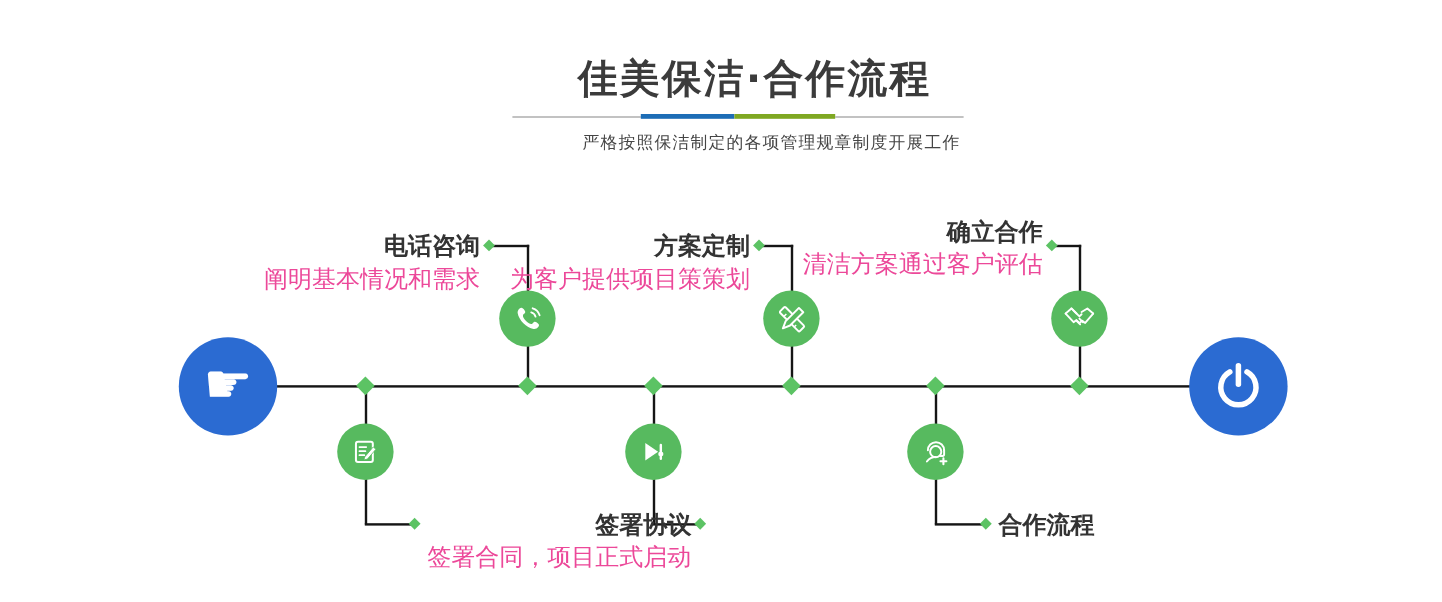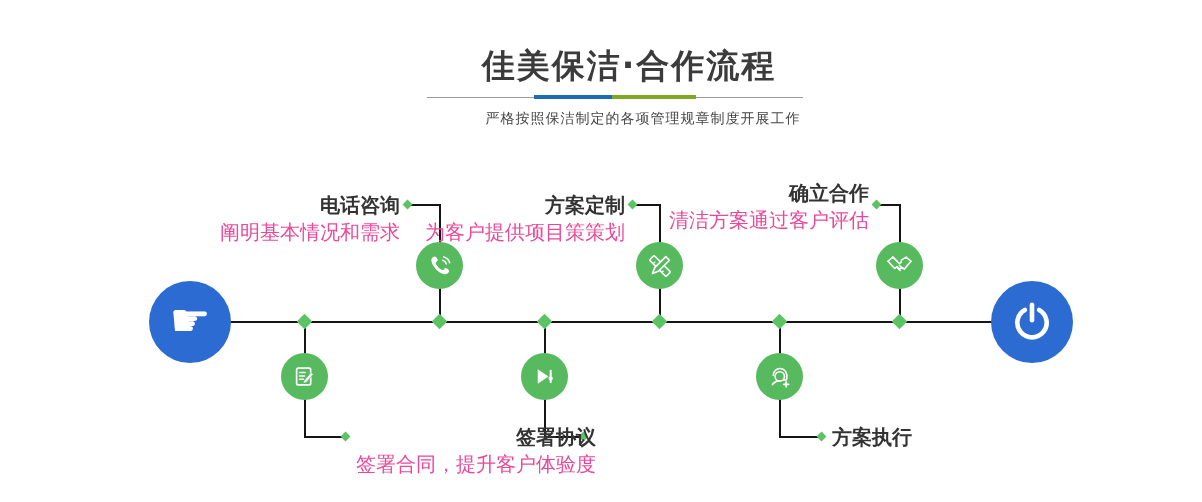--- a/index.html
+++ b/index.html
@@ -157,19 +157,19 @@
     <div class="step-title">方案定制</div>
     <div class="step-desc">为客户提供项目策策划</div>
   </div>
   <div class="step-label top" style="right:333px;top:181px;">
     <div class="step-title">确立合作</div>
     <div class="step-desc">清洁方案通过客户评估</div>
   </div>
 
   <div class="step-label bottom" style="left:356px;top:425px;">
     <div class="step-title">签署协议</div>
-    <div class="step-desc">签署合同，提升客户体验度</div>
+    <div class="step-desc">签署合同，项目正式启动</div>
   </div>
   <div class="step-label bottom" style="left:832px;top:425px;">
-    <div class="step-title">方案执行</div>
+    <div class="step-title">合作流程</div>
   </div>
 
 </div>
 
 </body></html>

